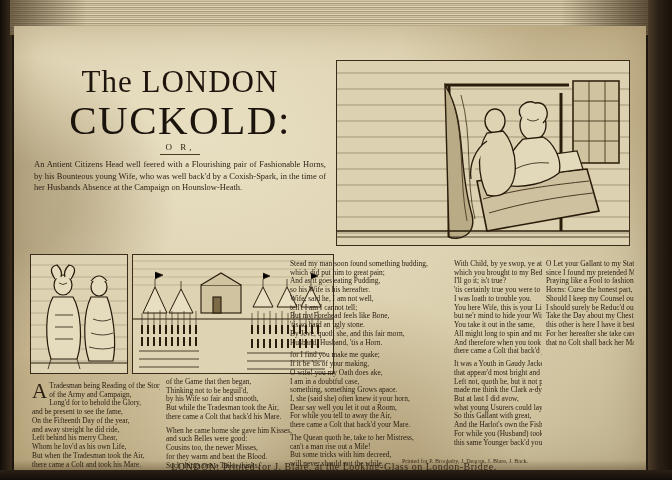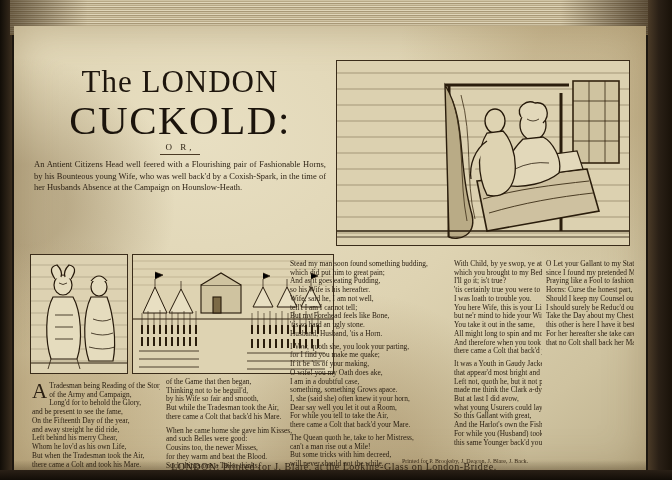--- a/index.html
+++ b/index.html
@@ -429,31 +429,31 @@
 
     <div class="col" id="col3">
       <div class="ln">Stead my man soon found something budding,</div>
       <div class="ln">which did put him to great pain;</div>
       <div class="ln">And as it goes eating Pudding,</div>
       <div class="ln">so his Wife is his hereafter.</div>
       <div class="ln">Wife, said he, I am not well,</div>
       <div class="ln">tell't I am I cannot tell;</div>
       <div class="ln">But my Forehead feels like Bone,</div>
       <div class="ln">'tis so hard an ugly stone.</div>
+      <div class="ln">By Jove, quoth she, and this fair morn,</div>
       <div class="ln">Husband, Husband, 'tis a Horn.</div>
       <div class="ln" style="height:4px"></div>
-      <div class="ln">I Vow, quoth she, you look your parting,</div>
       <div class="ln">for I find you make me quake;</div>
       <div class="ln">If it be 'tis of your making,</div>
       <div class="ln">O wife! you my Oath does ake,</div>
       <div class="ln">I am in a doubtful case,</div>
       <div class="ln">something, something Grows apace.</div>
       <div class="ln">I, she (said she) often knew it your horn,</div>
       <div class="ln">Dear say well you let it out a Room,</div>
-      <div class="ln">For while you tell to take the Air,</div>
+      <div class="ln">For while you tell to away the Air,</div>
       <div class="ln">there came a Colt that back'd your Mare.</div>
       <div class="ln" style="height:4px"></div>
       <div class="ln">The Quean quoth he, take to her Mistress,</div>
       <div class="ln">can't a man rise out a Mile!</div>
       <div class="ln">But some tricks with him decreed,</div>
       <div class="ln">will never should not the while.</div>
 
     </div>
 
     <div class="col" id="col4">

